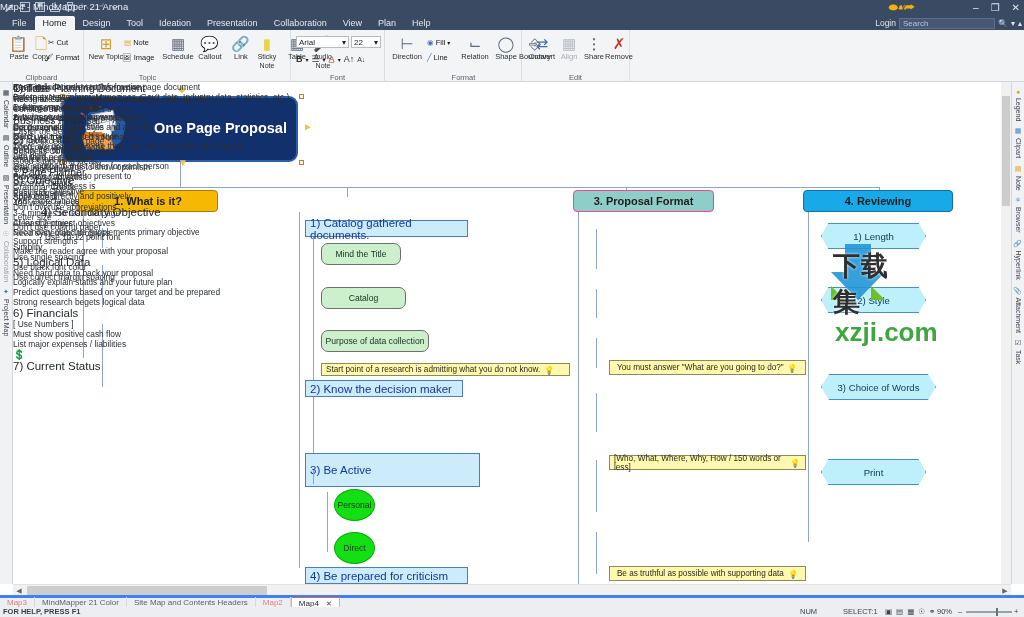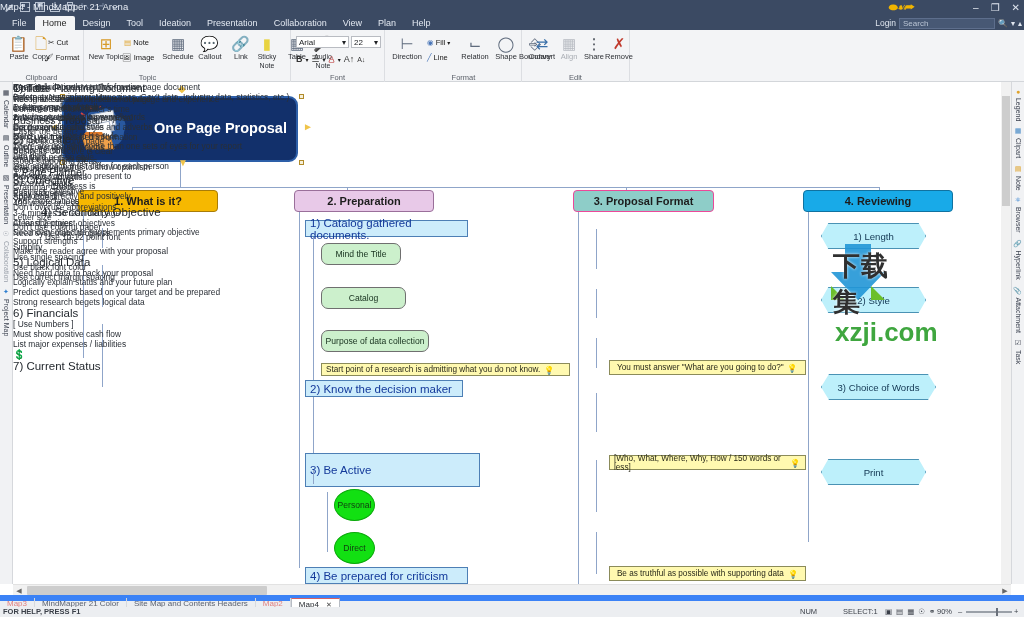--- a/index.html
+++ b/index.html
@@ -160,21 +160,21 @@
   .wm { position:absolute; pointer-events:none; }
   .wm .cn {
     font-size:27px; font-weight:bold; color:#2f2f2f; letter-spacing:1px;
     text-shadow:0 0 3px rgba(255,255,255,.9);
   }
   .wm .en { font-size:26px; font-weight:bold; color:#3fa63f; letter-spacing:0px; }
 
   
   .tabbar {
     position:absolute; left:0; top:595px; width:1024px; height:12px;
-    background:#eceef1; border-top:6px solid #3b82f6;
+    background:#eceef1; border-top:3px solid #3b82f6;
     display:flex; align-items:center; font-size:8px;
   }
   .tabbar .tb {
     padding:0 7px; height:12px; line-height:12px; color:#5b6270;
     border-right:1px solid #d6d9de;
   }
   .tabbar .tb.pink { color:#e07f7f; }
   .tabbar .tb.active {
     background:#fff; color:#24282e; border:1px solid #b7bcc4; border-bottom:none;
     border-top:1px solid #d86060;
@@ -497,23 +497,20 @@
       <div class="n2" style="left:96px;top:277px;">3-4 minutes to read the page</div>
       <div class="n2" style="left:96px;top:288px;">Clear objectives</div>
       <div class="n2" style="left:96px;top:299px;">Need systematic progress</div>
 
       <div class="connector" style="left:89px;top:146px;width:1px;height:20px;"></div>
       <div class="connector" style="left:89px;top:183px;width:1px;height:42px;"></div>
       <div class="connector" style="left:89px;top:242px;width:1px;height:63px;"></div>
     </div>
 
     <div class="col">
-      <div class="hdr" style="left:281px;top:108px;width:140px;background:#e8c9e8;border:1px solid #9a6f9a;">
-        <span>2. Preparation</span>
-      </div>
       <div class="connector" style="left:286px;top:130px;width:1px;height:356px;"></div>
 
       <div class="bluebox" style="left:292px;top:138px;width:163px;height:17px;">
         <span>1) Catalog gathered documents.</span>
       </div>
       <div class="connector" style="left:300px;top:155px;width:1px;height:218px;"></div>
 
       <div class="lbl-box" style="left:308px;top:161px;width:80px;height:22px;">
         <span>Mind the Title</span>
       </div>

